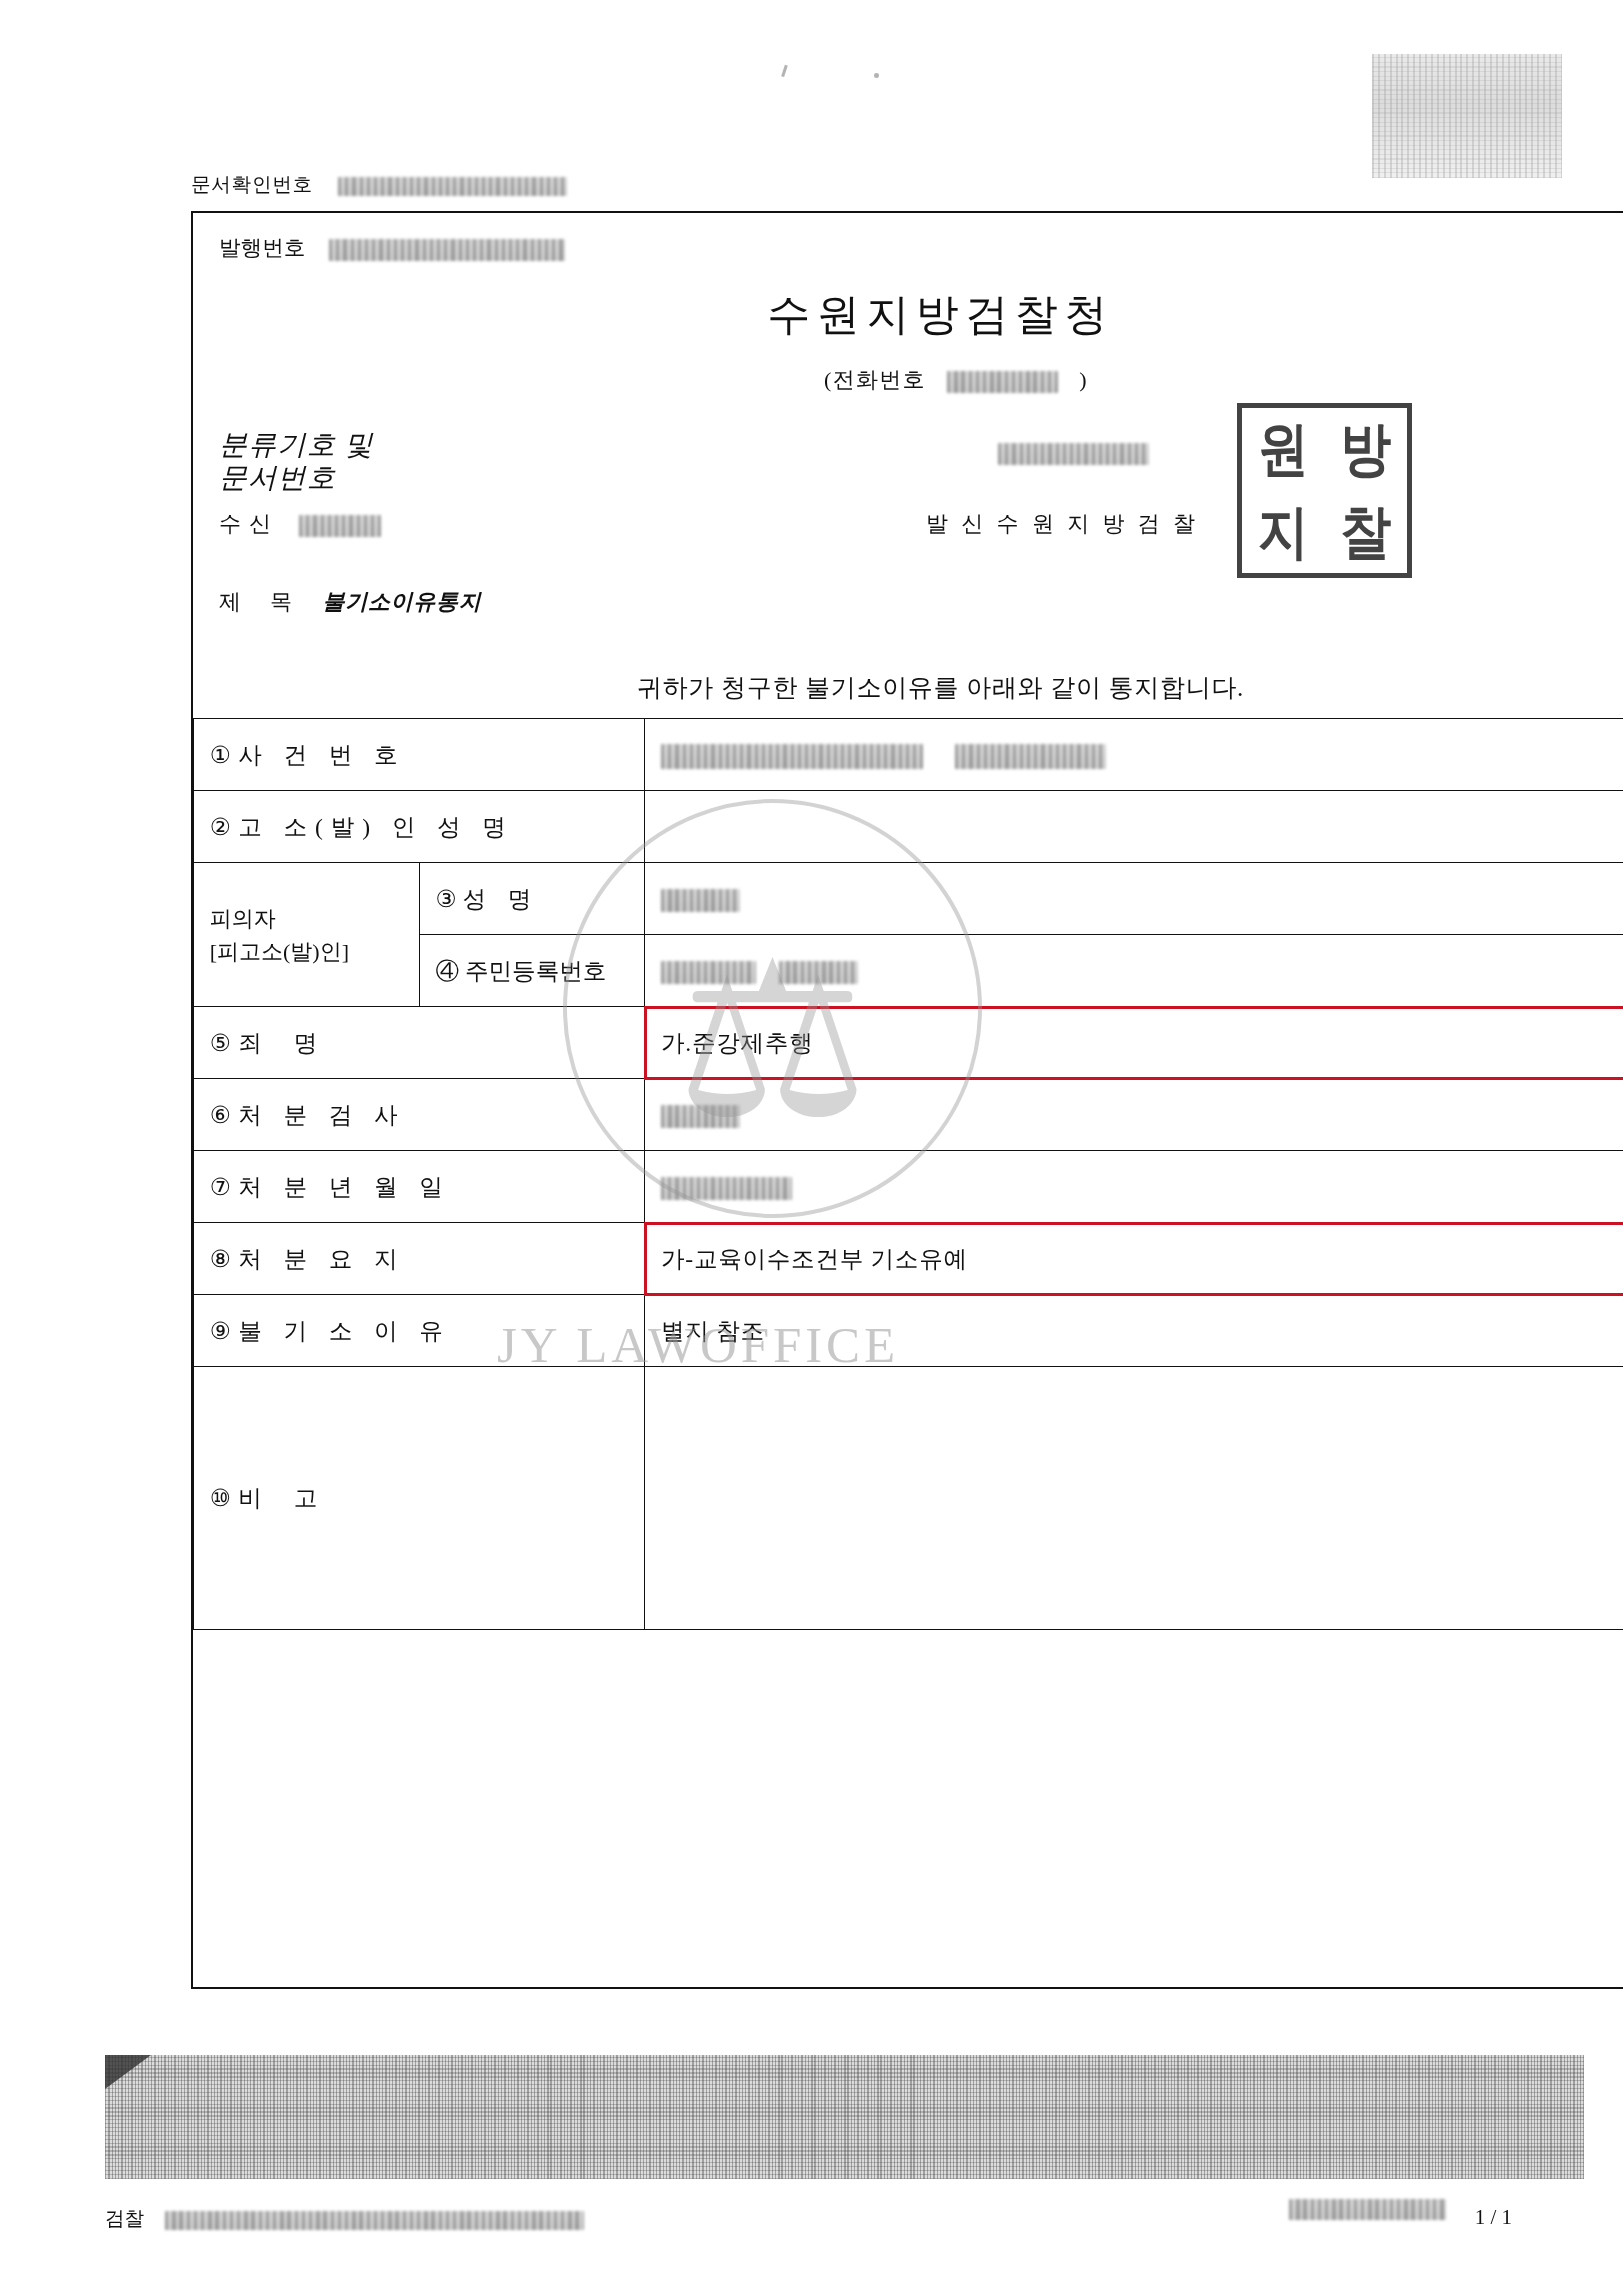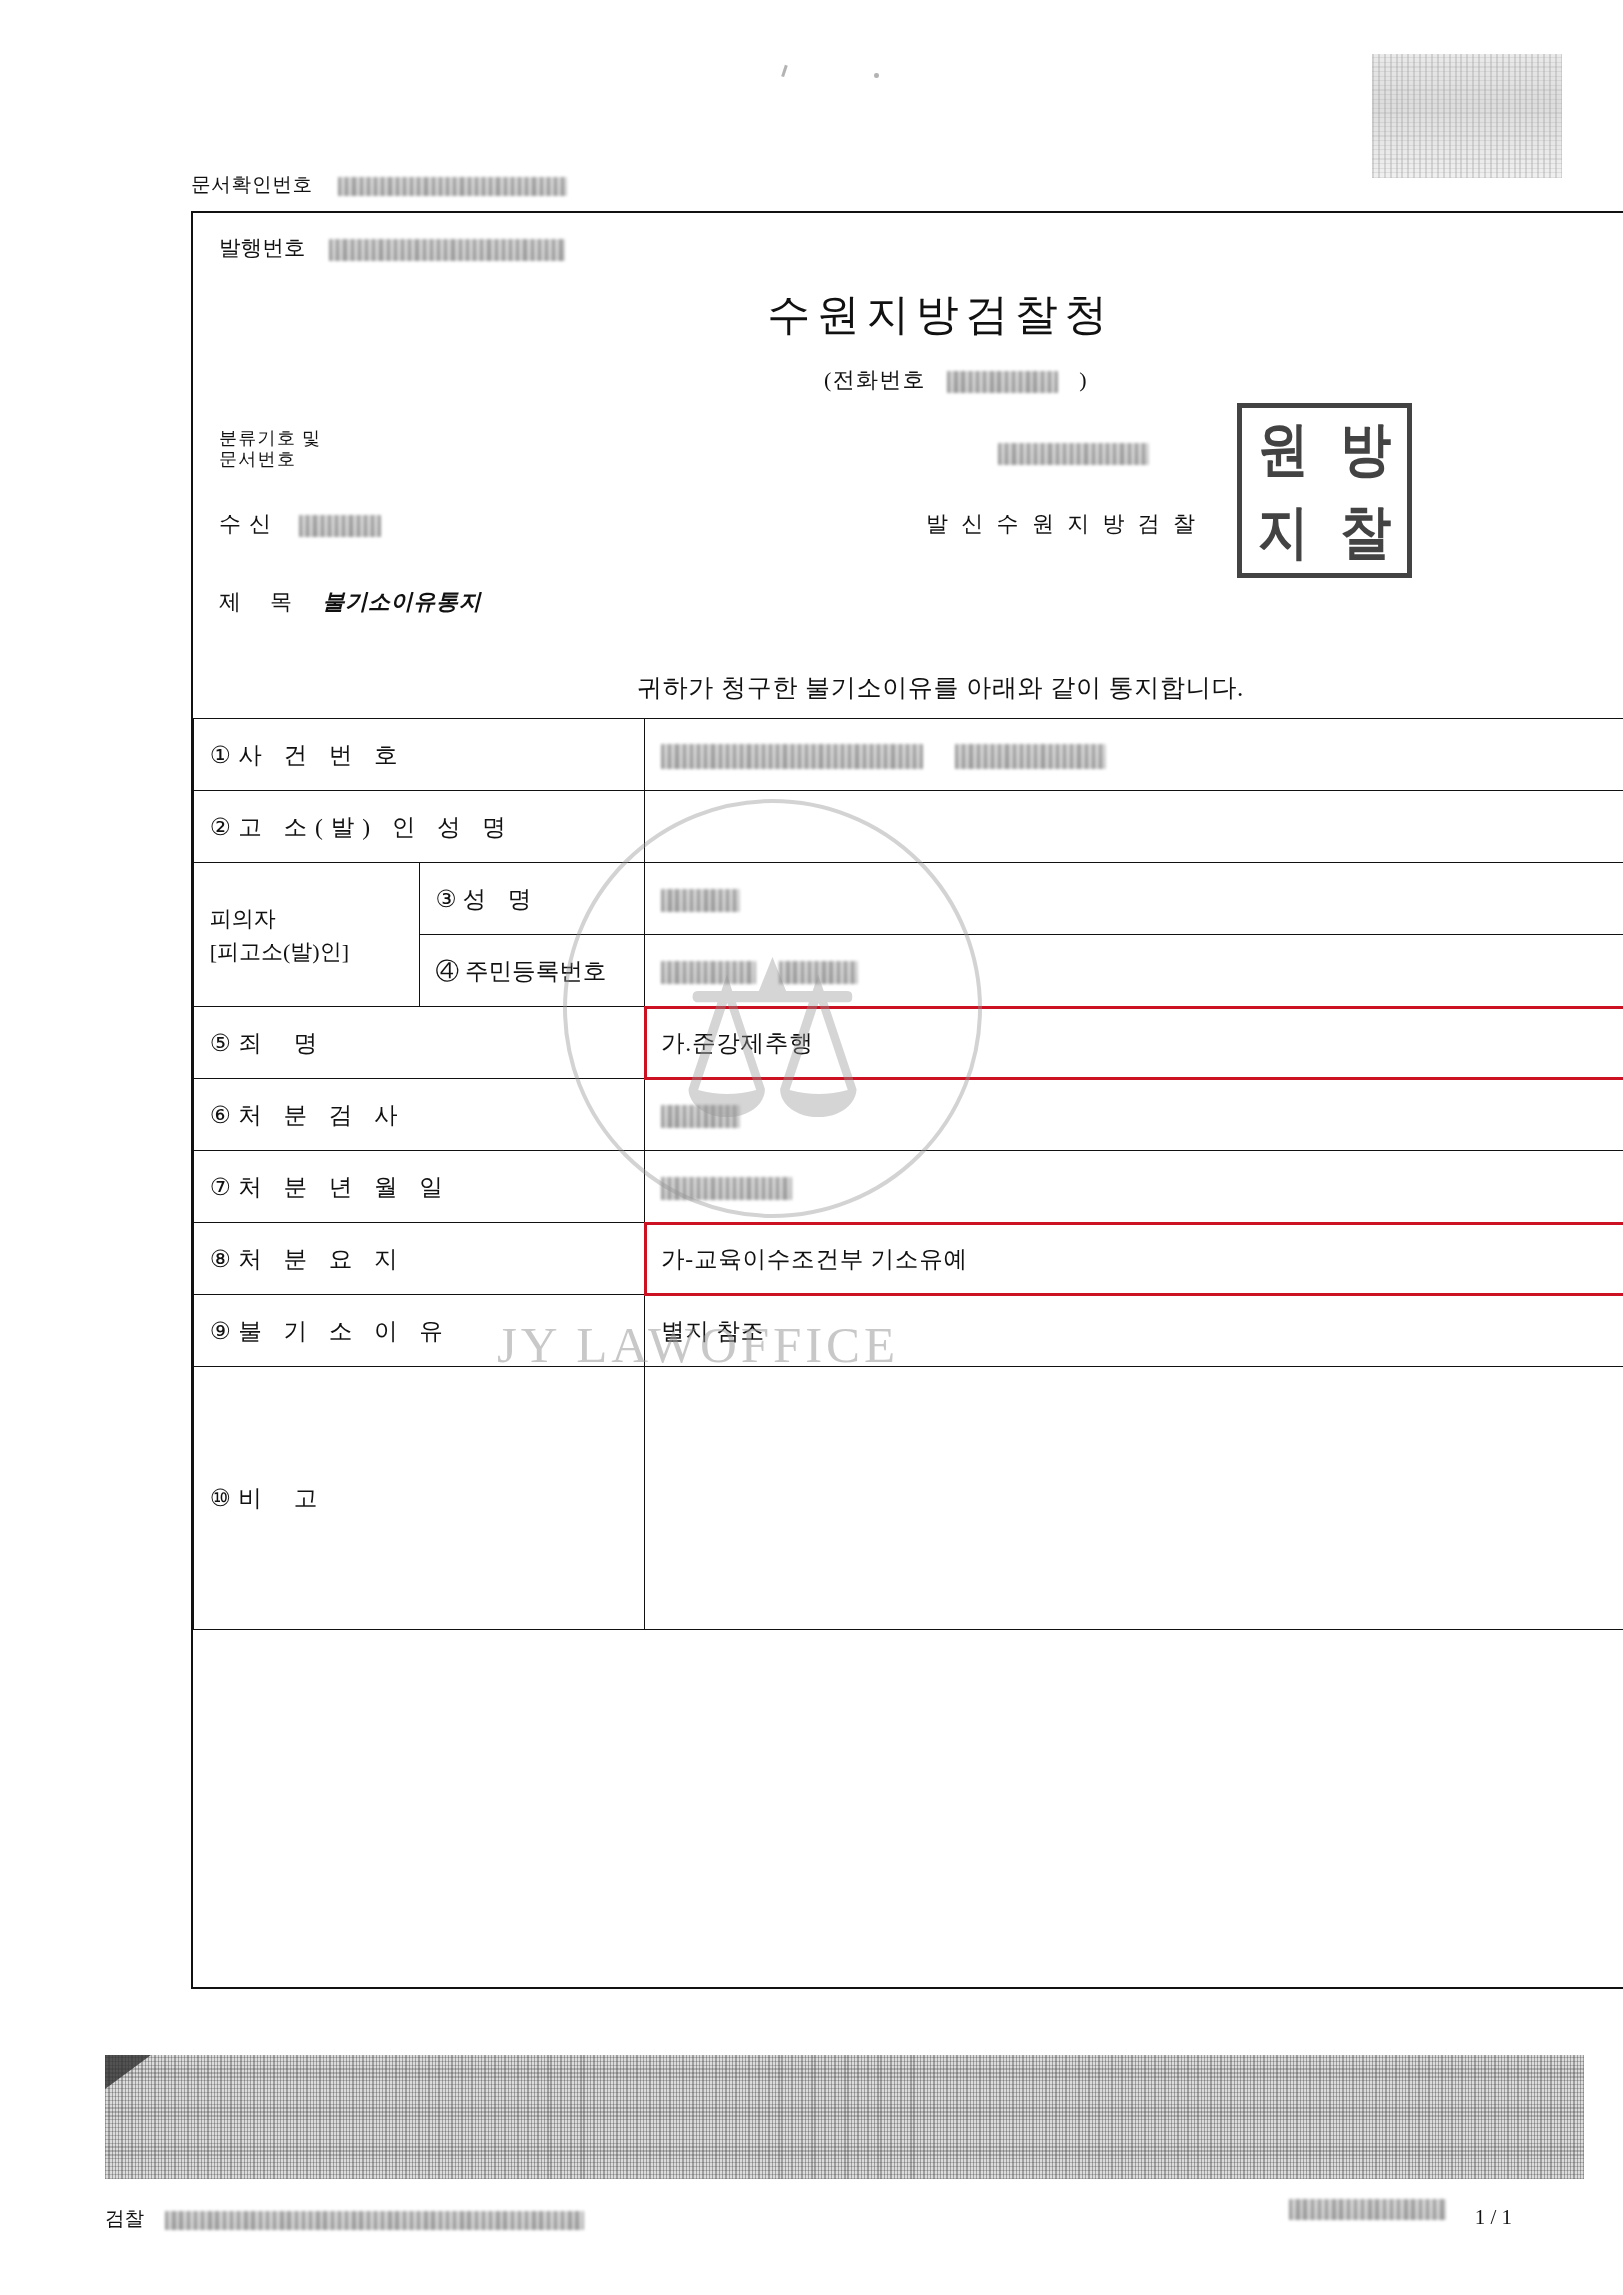--- a/index.html
+++ b/index.html
@@ -95,23 +95,24 @@
     text-align: center;
     font-size: 22px;
     letter-spacing: 1.3px;
     padding-left: 31px;
   }
 
   .field-class {
     position: absolute;
     left: 26px;
     top: 215px;
-    font-size: 18px;
+    font-size: 28px;
     line-height: 1.18;
     letter-spacing: 1.3px;
+    font-style: italic;
   }
   .field-class-val {
     position: absolute;
     left: 805px;
     top: 230px;
   }
 
   .field-recv {
     position: absolute;
     left: 26px;

